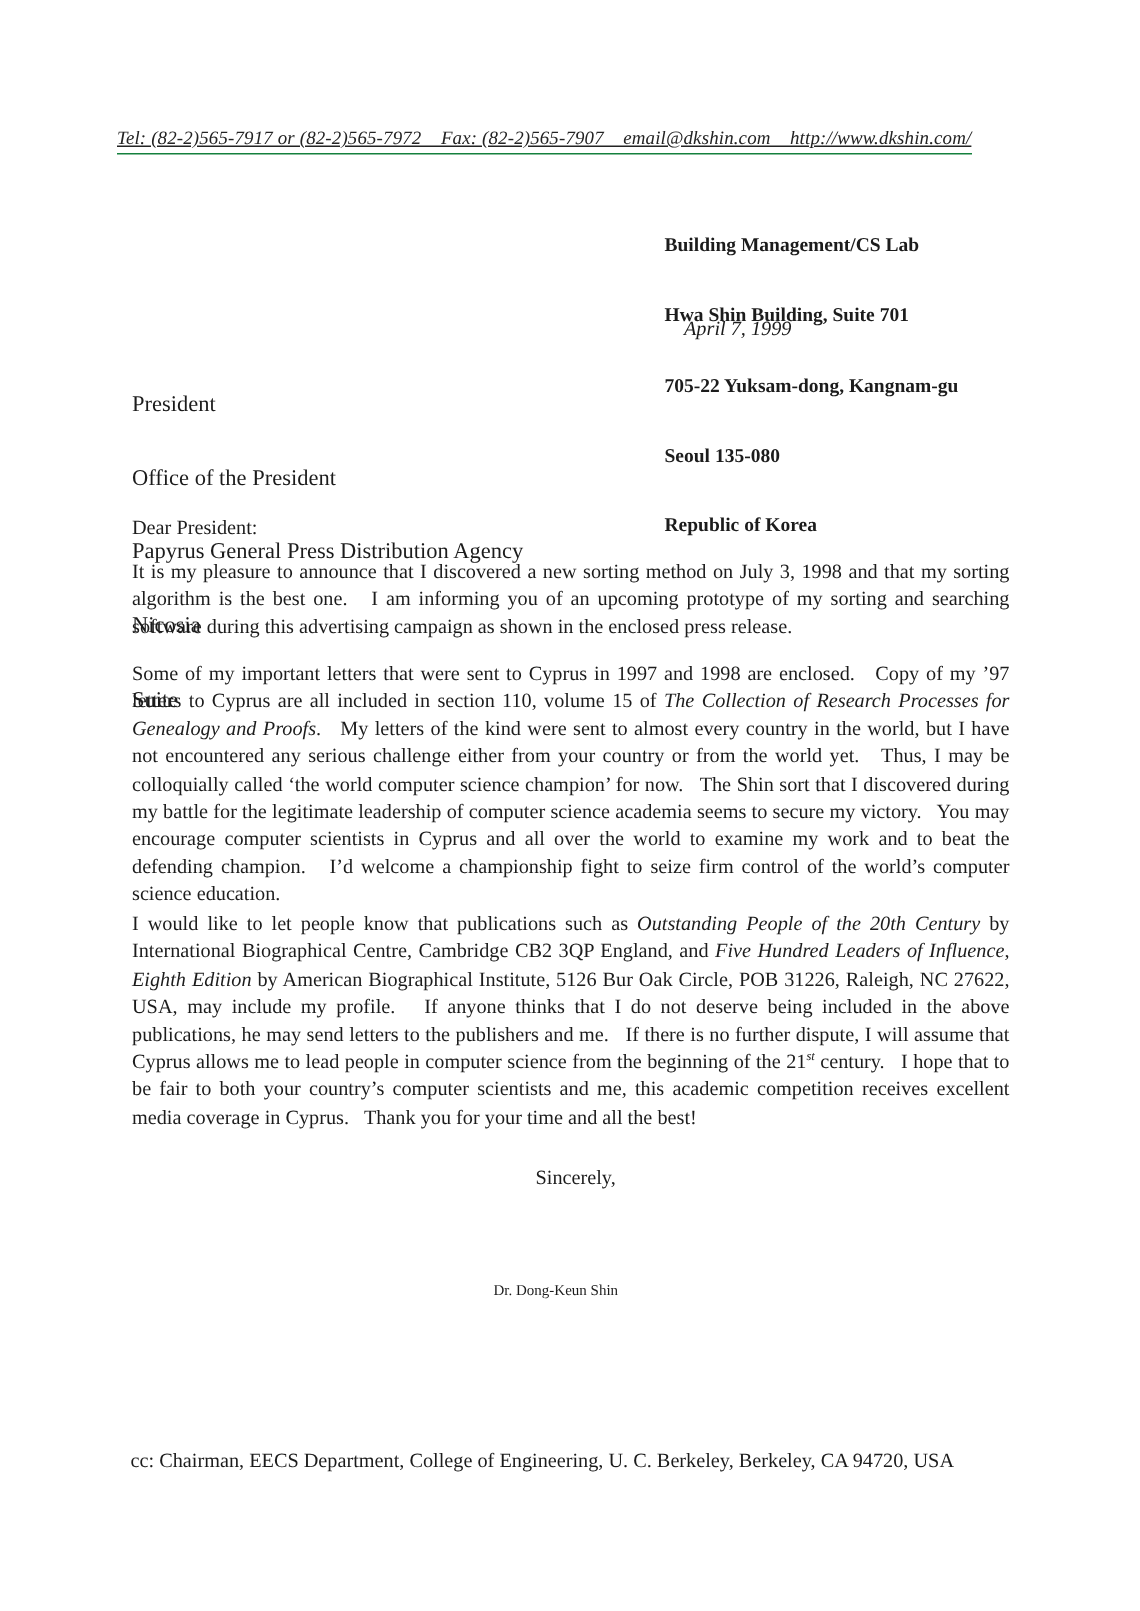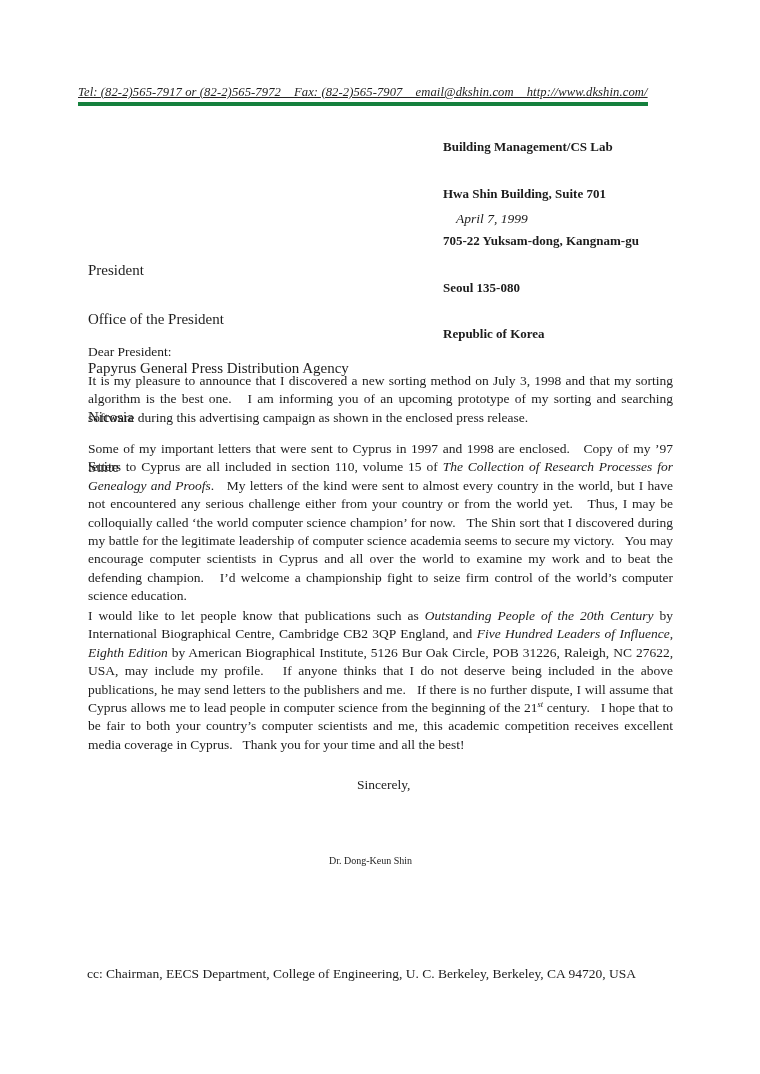--- a/index.html
+++ b/index.html
@@ -18,28 +18,28 @@
   }
   .letterhead {
     position: absolute;
     left: 78px;
     top: 85px;
     font-size: 12.6px;
     font-style: italic;
     letter-spacing: 0.1px;
     white-space: pre;
     text-decoration: underline;
-    border-bottom: 4px solid #15803d;
+    border-bottom: 1px solid #15803d;
     padding-bottom: 2px;
     color: #232323;
   }
   .sender-block {
     position: absolute;
     left: 443px;
-    top: 108px;
+    top: 124px;
     font-weight: bold;
     font-size: 13px;
     line-height: 15.6px;
     white-space: pre;
   }
   .date-line {
     position: absolute;
     left: 456px;
     top: 211px;
     font-size: 13.5px;

